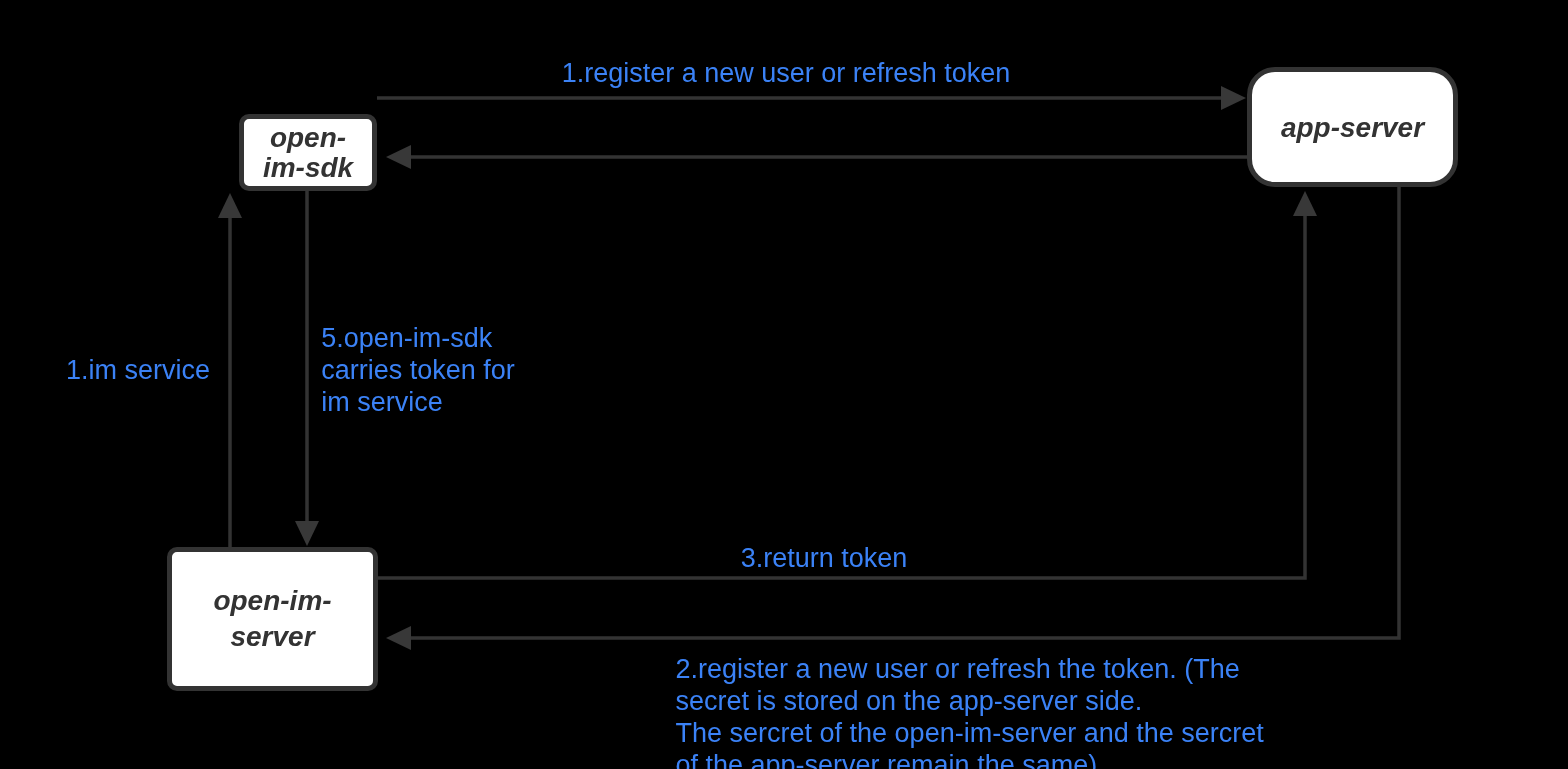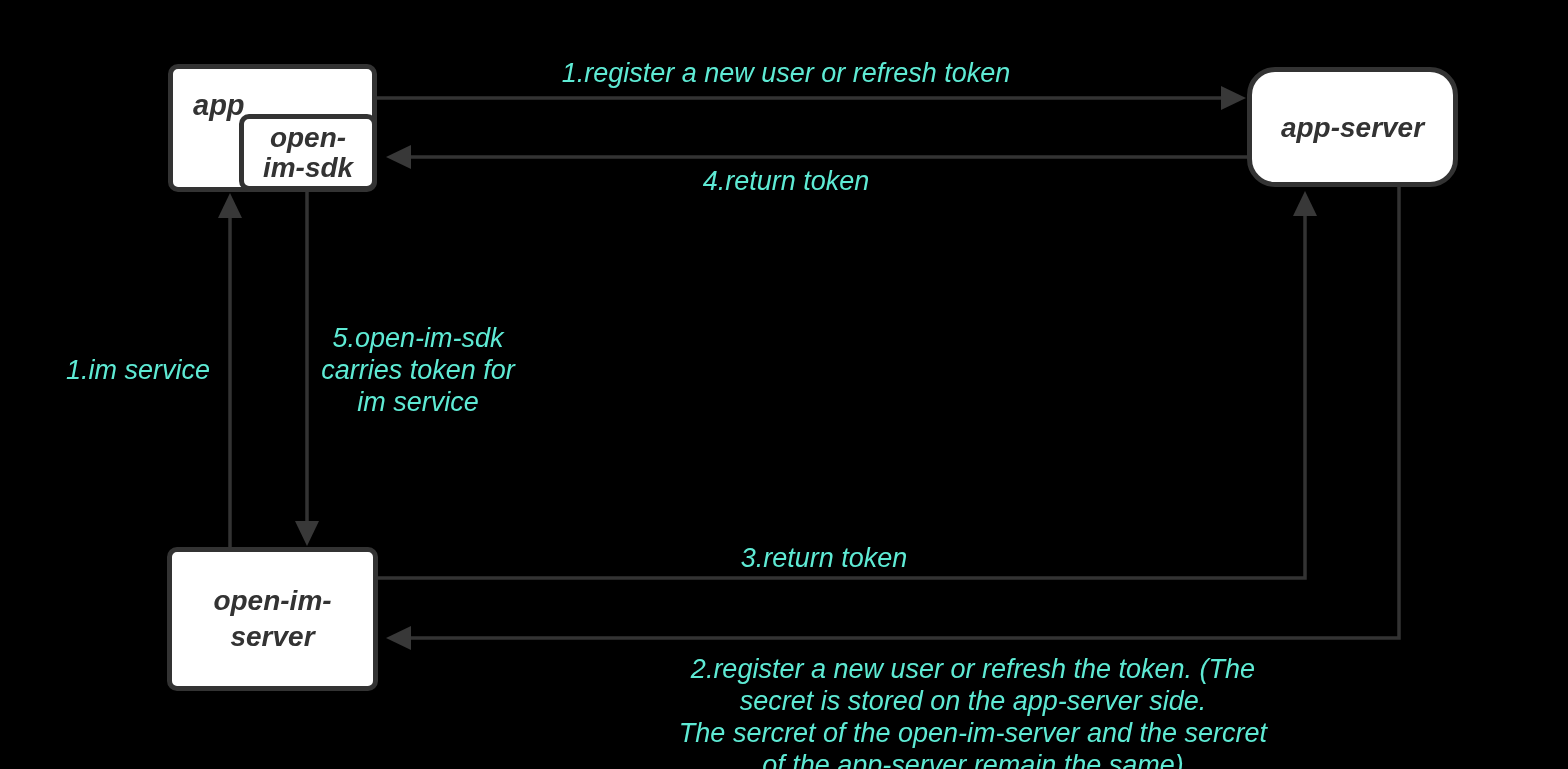--- a/index.html
+++ b/index.html
@@ -65,26 +65,25 @@
   #node-app-server {
     left: 1247px; top: 67px; width: 211px; height: 120px; border-radius: 28px;
   }
   #node-open-im-server {
     left: 167px; top: 547px; width: 211px; height: 144px;
     line-height: 1.3;
   }
   .edge-label {
     position: absolute;
     transform: translateX(-50%);
-    color: #5eead4;
-    font-style: italic;
+    color: #3b82f6;
     font-weight: 500;
     font-size: 27px;
     line-height: 1.18;
-    text-align: center;
+    text-align: left;
     white-space: pre-line;
   }
   #label-e1 { left: 786px; top: 58px; }
   #label-e4 { left: 786px; top: 166px; }
   #label-e5 { left: 418px; top: 323px; }
   #label-e6 { left: 138px; top: 355px; }
   #label-e3 { left: 824px; top: 543px; }
   #label-e2 { left: 973px; top: 654px; }
 </style>
 </head>
@@ -118,40 +117,36 @@
       <path d="M 378 578 H 1305 V 215"></path>
       <polygon points="1305,191 1293,216 1317,216"></polygon>
     </g>
 
     <g>
       <path d="M 1399 187 V 638 H 410"></path>
       <polygon points="386,638 411,626 411,650"></polygon>
     </g>
   </svg>
 
-  <div class="node" id="node-app">
-    <span class="node-label">app</span>
-  </div>
 
   <div class="node" id="node-open-im-sdk">
     <span>open-
 im-sdk</span>
   </div>
 
   <div class="node" id="node-app-server">
     <span>app-server</span>
   </div>
 
   <div class="node" id="node-open-im-server">
     <span>open-im-
 server</span>
   </div>
 
   <div class="edge-label" id="label-e1">1.register a new user or refresh token</div>
-  <div class="edge-label" id="label-e4">4.return token</div>
   <div class="edge-label" id="label-e5">5.open-im-sdk
 carries token for
 im service</div>
   <div class="edge-label" id="label-e6">1.im service</div>
   <div class="edge-label" id="label-e3">3.return token</div>
   <div class="edge-label" id="label-e2">2.register a new user or refresh the token. (The secret is stored on the app-server side.
 The sercret of the open-im-server and the sercret of the app-server remain the same)</div>
 
 </div>
 

